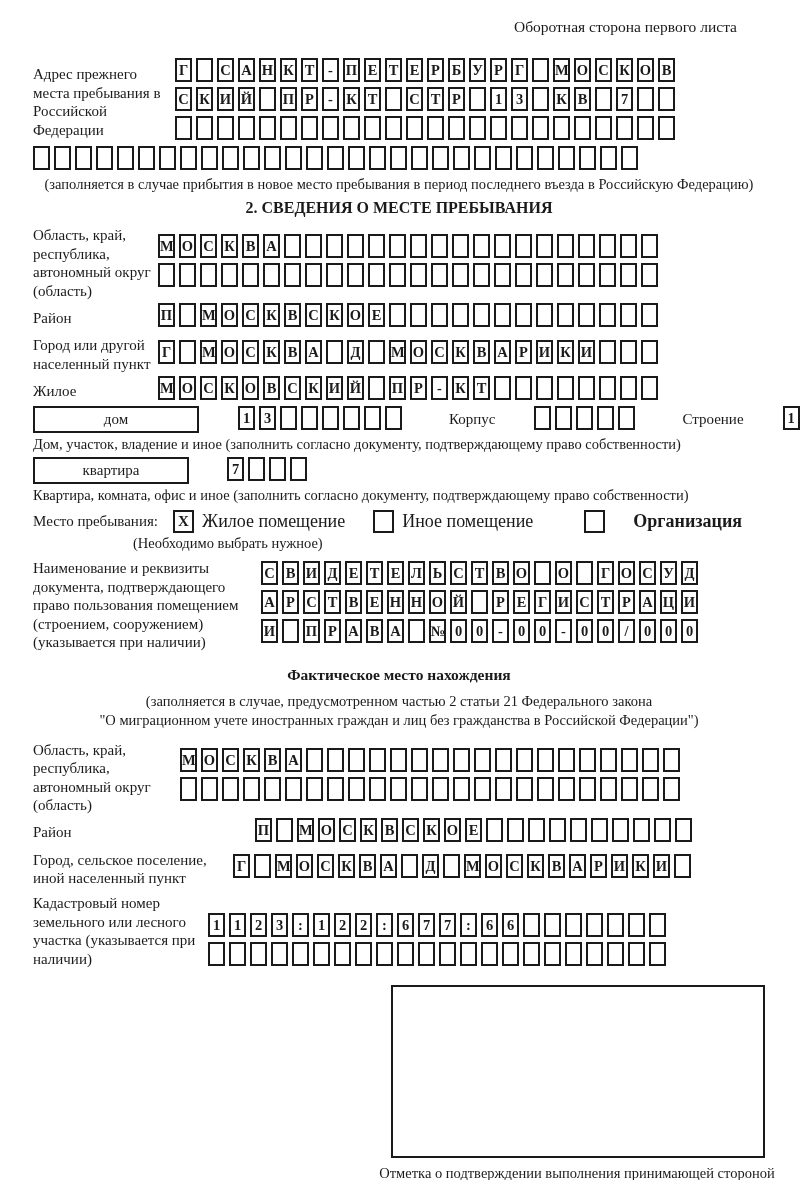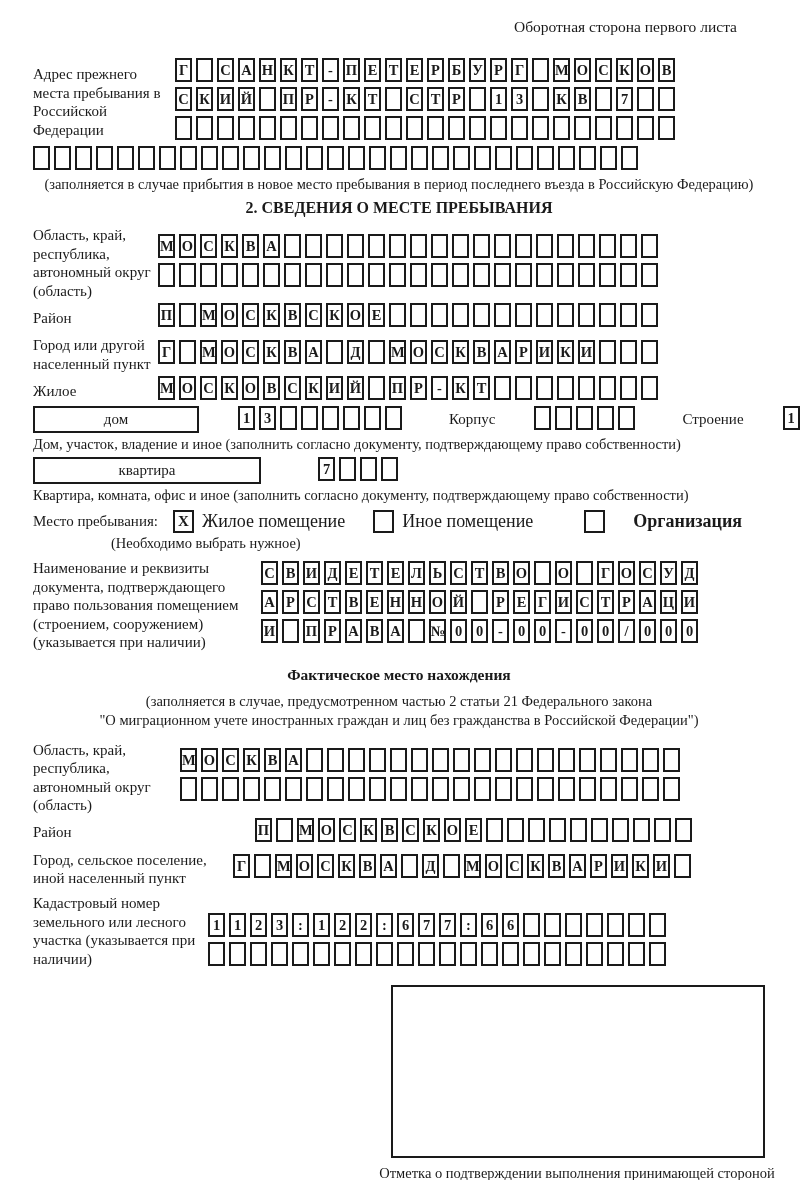--- a/index.html
+++ b/index.html
@@ -36,21 +36,21 @@
 
   .sec-title { text-align: center; font-weight: bold; font-size: 16px; margin: 6px 0 6px 0; }
 
   .inline-row { display: flex; align-items: center; margin-bottom: 2px; gap: 33px; }
   .named-box {
     border: 2px solid #1a1a1a; height: 27px;
     display: flex; align-items: center; justify-content: center;
     font-size: 15px; flex-shrink: 0;
   }
   .nb-dom { width: 166px; margin-right: 6px; }
-  .nb-kv { width: 228px; margin-right: 24px; }
+  .nb-kv { width: 156px; margin-right: 5px; }
   .mid-label { font-size: 15px; padding: 0 6px 0 10px; }
 
   .check-row { display: flex; align-items: center; margin-top: 6px; margin-bottom: 1px; }
   .checkbox {
     width: 21px; height: 23px; border: 2px solid #1a1a1a;
     display: inline-flex; align-items: center; justify-content: center;
     font-weight: bold; font-size: 15px; flex-shrink: 0;
   }
   .opt-label { font-size: 18px; padding: 0 8px; }
 
@@ -126,21 +126,21 @@
 
   <div class="check-row">
     <div class="flabel" style="width:140px; padding-top:0;">Место пребывания:</div>
     <span class="checkbox">X</span>
     <span class="opt-label" style="padding-right:28px;">Жилое помещение</span>
     <span class="checkbox"></span>
     <span class="opt-label" style="padding-right:51px;">Иное помещение</span>
     <span class="checkbox"></span>
     <span class="opt-label" style="padding-left:28px;font-weight:bold;">Организация</span>
   </div>
-  <div class="caption" style="margin-left:78px;">(Необходимо выбрать нужное)</div>
+  <div class="caption" style="margin-left:100px;">(Необходимо выбрать нужное)</div>
 
   <div class="field mt4">
     <div class="flabel w225">Наименование и реквизиты документа, подтверждающего право пользования помещением (строением, сооружением) (указывается при наличии)</div>
     <div class="rows">
       <div class="cells-row"><span class="cell">С</span><span class="cell">В</span><span class="cell">И</span><span class="cell">Д</span><span class="cell">Е</span><span class="cell">Т</span><span class="cell">Е</span><span class="cell">Л</span><span class="cell">Ь</span><span class="cell">С</span><span class="cell">Т</span><span class="cell">В</span><span class="cell">О</span><span class="cell"></span><span class="cell">О</span><span class="cell"></span><span class="cell">Г</span><span class="cell">О</span><span class="cell">С</span><span class="cell">У</span><span class="cell">Д</span></div>
       <div class="cells-row"><span class="cell">А</span><span class="cell">Р</span><span class="cell">С</span><span class="cell">Т</span><span class="cell">В</span><span class="cell">Е</span><span class="cell">Н</span><span class="cell">Н</span><span class="cell">О</span><span class="cell">Й</span><span class="cell"></span><span class="cell">Р</span><span class="cell">Е</span><span class="cell">Г</span><span class="cell">И</span><span class="cell">С</span><span class="cell">Т</span><span class="cell">Р</span><span class="cell">А</span><span class="cell">Ц</span><span class="cell">И</span></div>
       <div class="cells-row"><span class="cell">И</span><span class="cell"></span><span class="cell">П</span><span class="cell">Р</span><span class="cell">А</span><span class="cell">В</span><span class="cell">А</span><span class="cell"></span><span class="cell">№</span><span class="cell">0</span><span class="cell">0</span><span class="cell">-</span><span class="cell">0</span><span class="cell">0</span><span class="cell">-</span><span class="cell">0</span><span class="cell">0</span><span class="cell">/</span><span class="cell">0</span><span class="cell">0</span><span class="cell">0</span></div>
     </div>
   </div>
 

